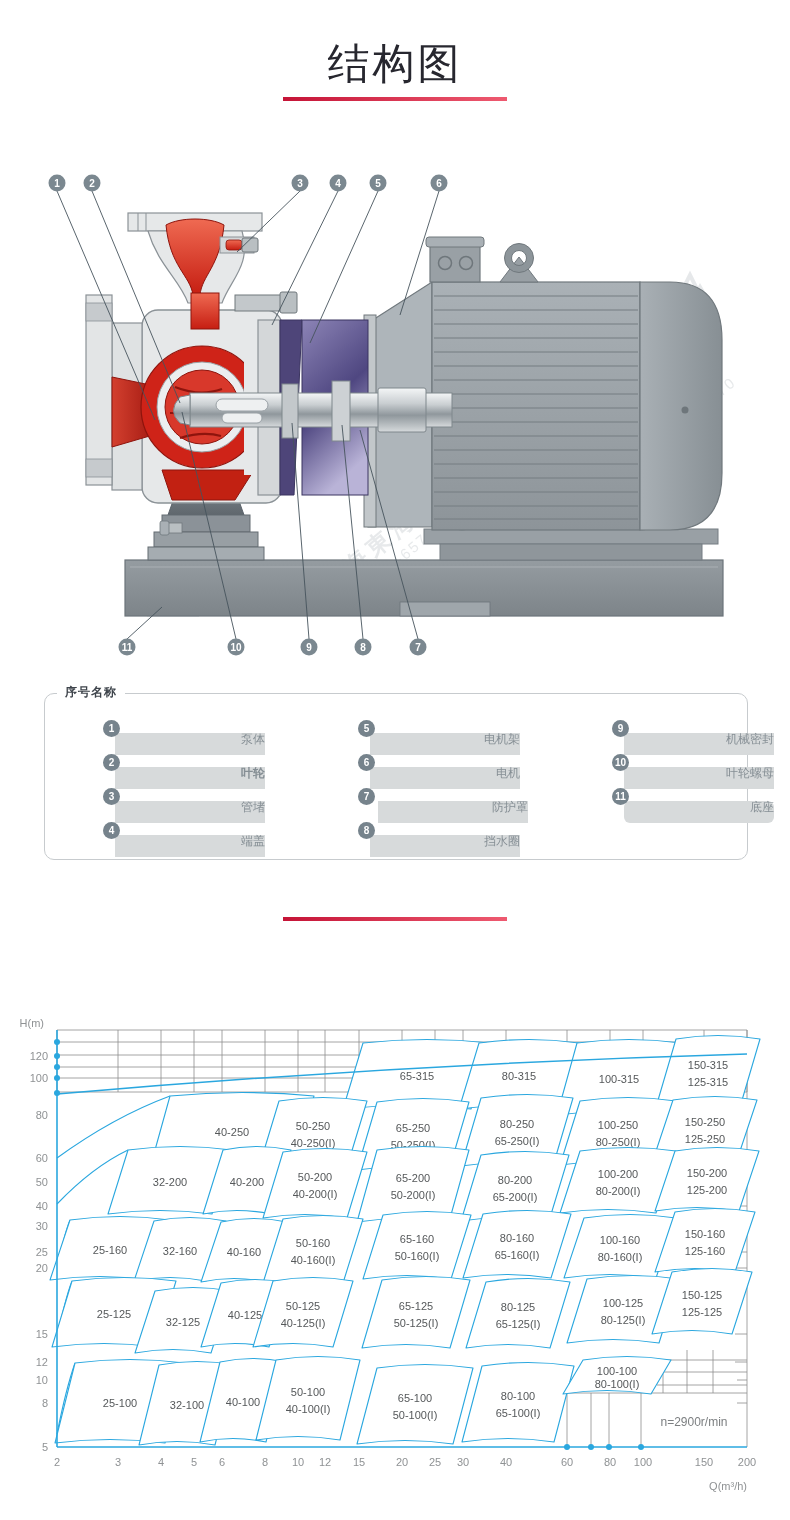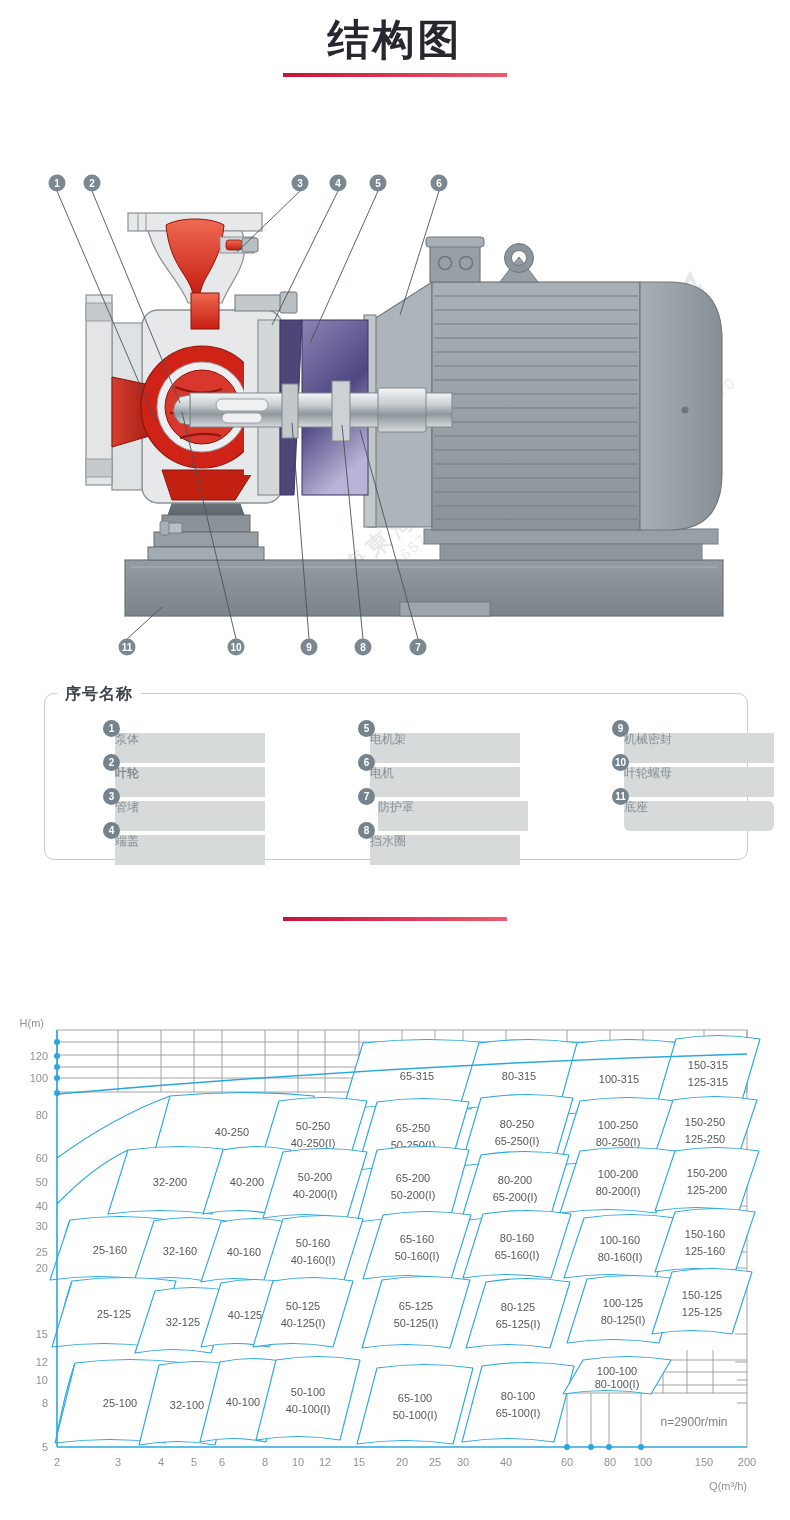--- a/index.html
+++ b/index.html
@@ -1,30 +1,30 @@
 <!DOCTYPE html>
 <html><head>
 <meta charset="utf-8">
 <style>
   html,body{margin:0;padding:0;background:#ffffff;}
   .page{position:relative;width:790px;height:1520px;background:#fff;overflow:hidden;
         font-family:"Liberation Sans","DejaVu Sans",sans-serif;}
   .sec-head{position:absolute;left:0;width:790px;text-align:center;}
-  .sec-title{font-size:42px;font-weight:bold;color:#27272f;letter-spacing:3px;line-height:1.15;}
+  .sec-title{font-size:42px;font-weight:normal;color:#27272f;letter-spacing:3px;line-height:1.15;margin-top:24px;}
   .sec-rule{width:224px;height:4px;margin:9px auto 0;
             background:linear-gradient(90deg,#c51437,#ee5a70);}
   #pump-svg{position:absolute;left:30px;top:155px;}
   .legend-box{position:absolute;left:44px;top:693px;width:702px;height:165px;
               border:1px solid #c7cbce;border-radius:10px;}
   .legend-title{position:absolute;left:12px;top:-10px;background:#fff;padding:0 8px;
-                font-size:16px;font-weight:bold;color:#3e444b;letter-spacing:1px;}
+                font-size:12px;font-weight:bold;color:#3e444b;letter-spacing:1px;}
   .lg-circle{position:absolute;width:17px;height:17px;border-radius:50%;background:#76838c;
              color:#fff;font-size:10px;font-weight:bold;text-align:center;line-height:17px;z-index:2;}
-  .lg-bar{position:absolute;width:150px;height:30px;background:#d7dadb;z-index:1;
-          color:#868f95;font-size:12px;line-height:13px;text-align:left;}
+  .lg-bar{position:absolute;width:150px;height:22px;background:#d7dadb;z-index:1;
+          color:#868f95;font-size:12px;line-height:13px;text-align:right;}
   #chart-svg{position:absolute;left:0px;top:1010px;}
 </style>
 </head>
 <body>
 
 <div class="page">
 
   <div class="sec-head" style="top:16px;">
     <div class="sec-title">结构图</div>
     <div class="sec-rule"></div>

